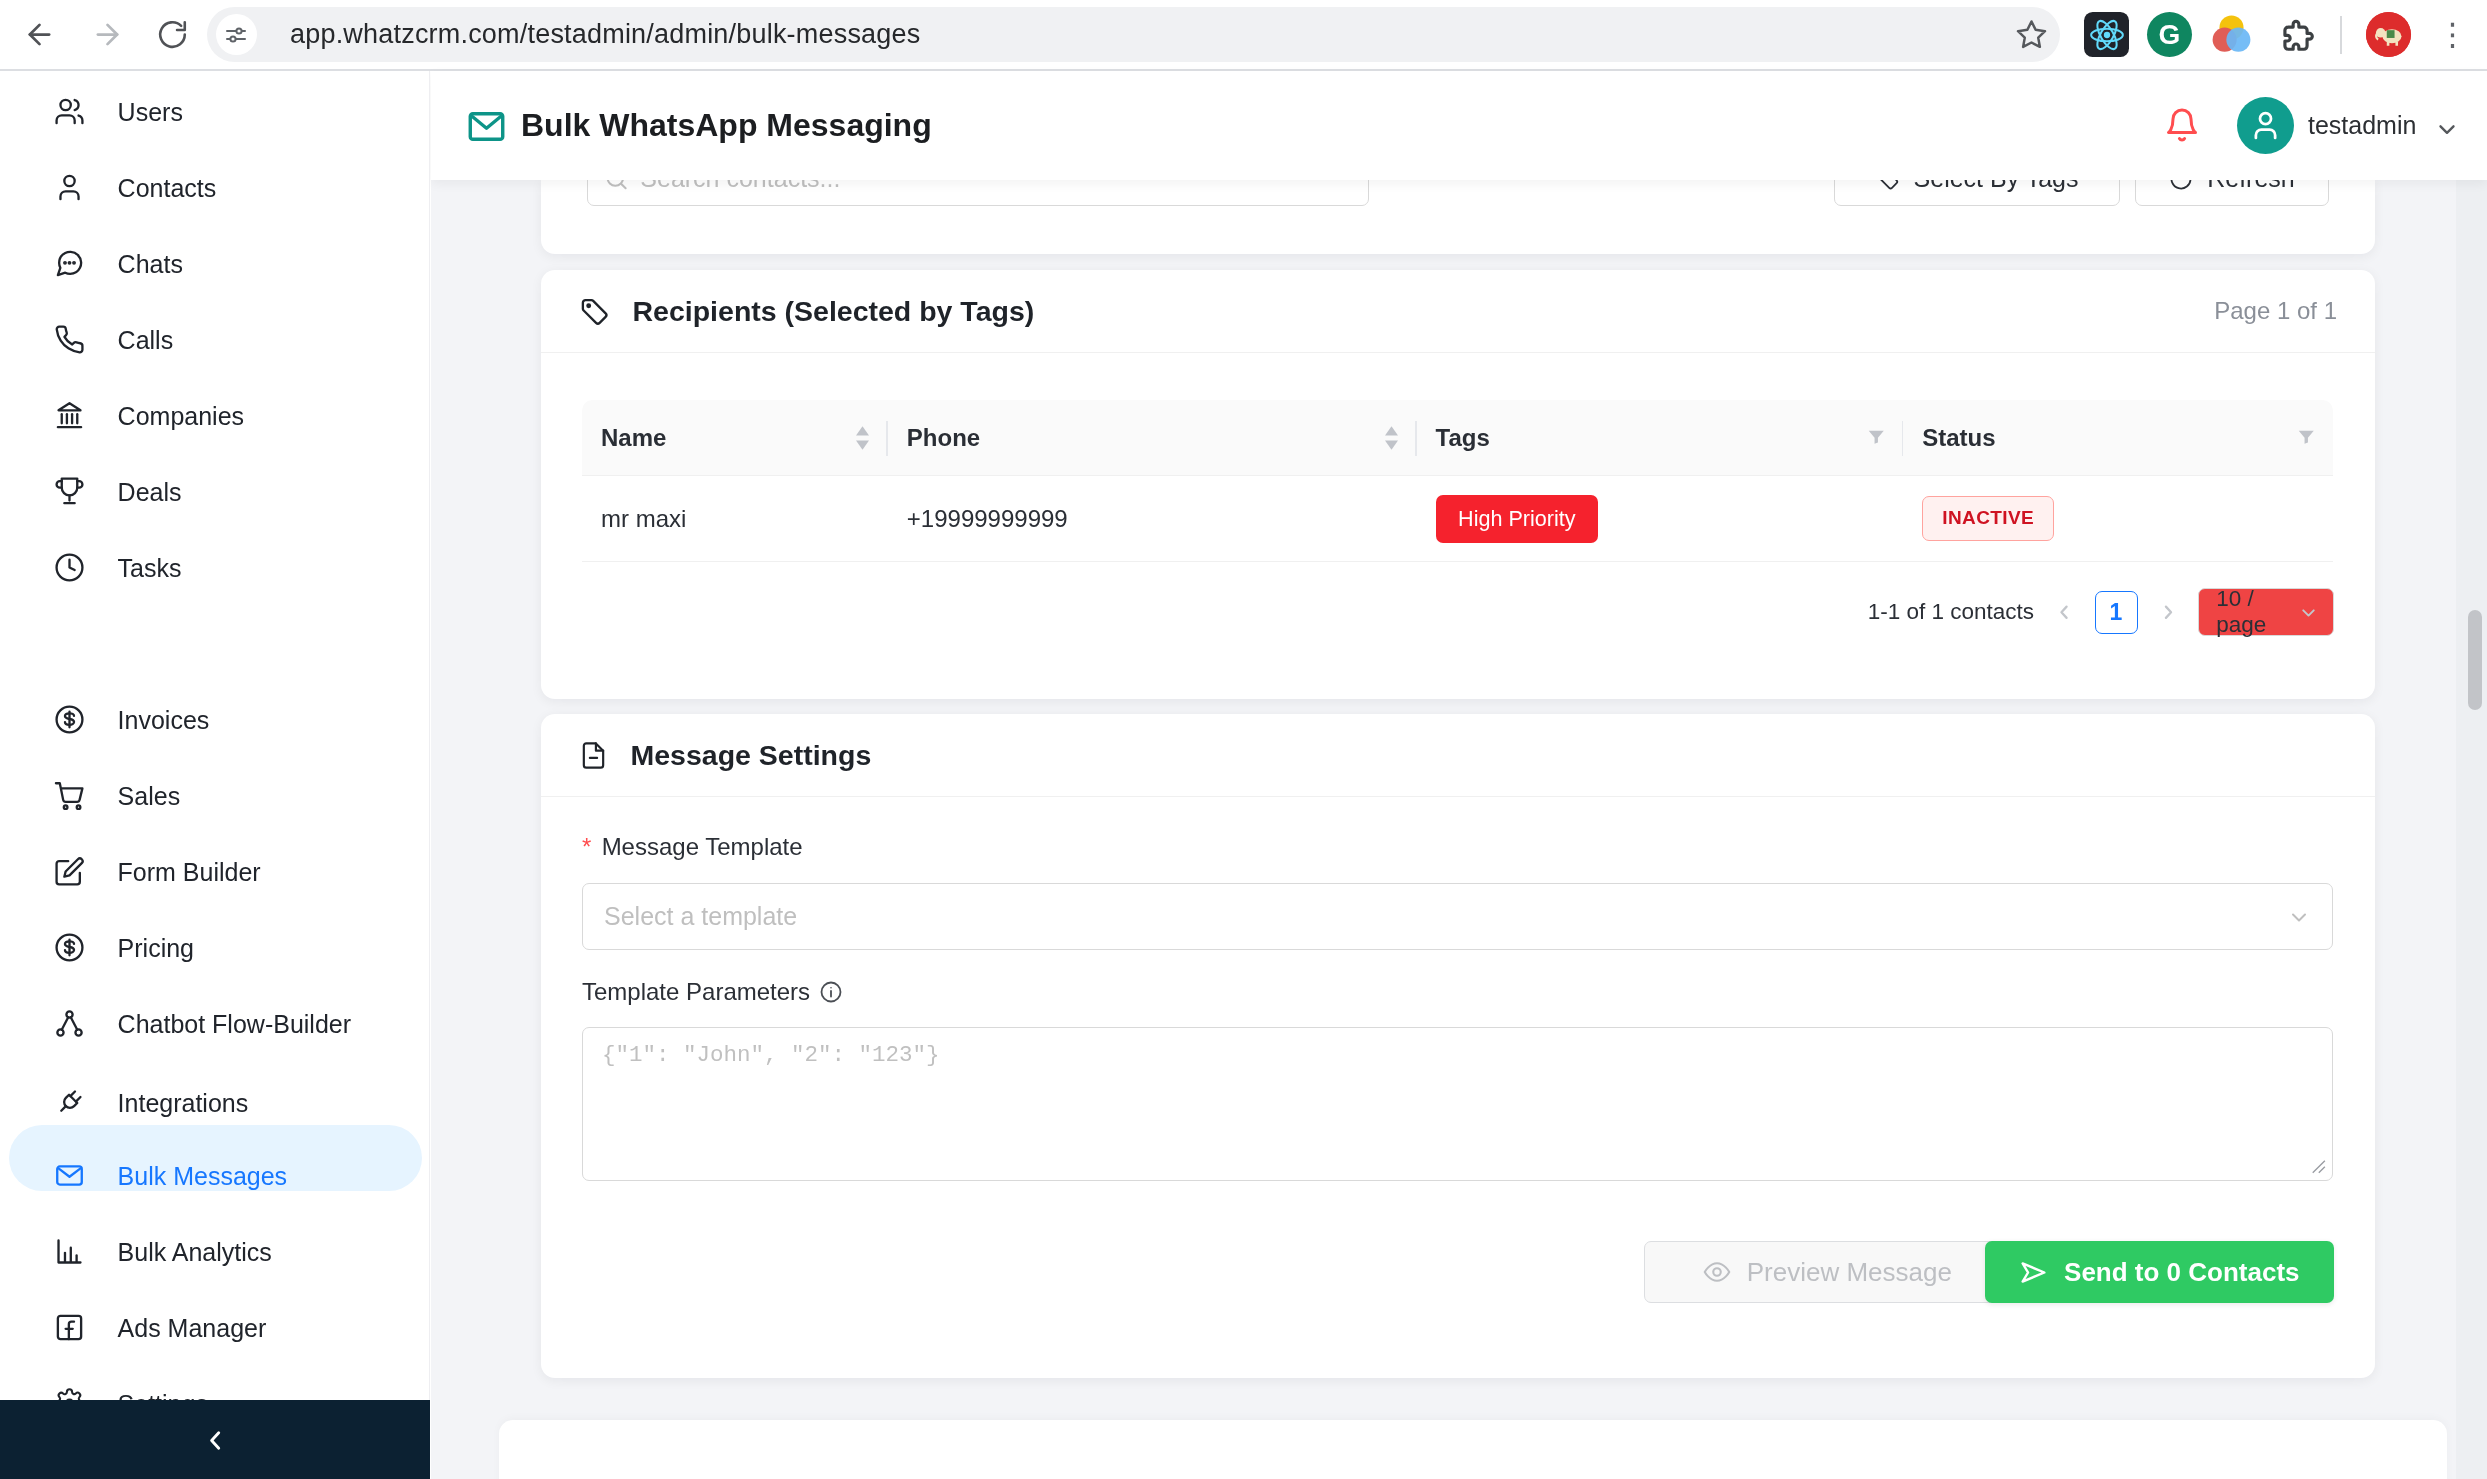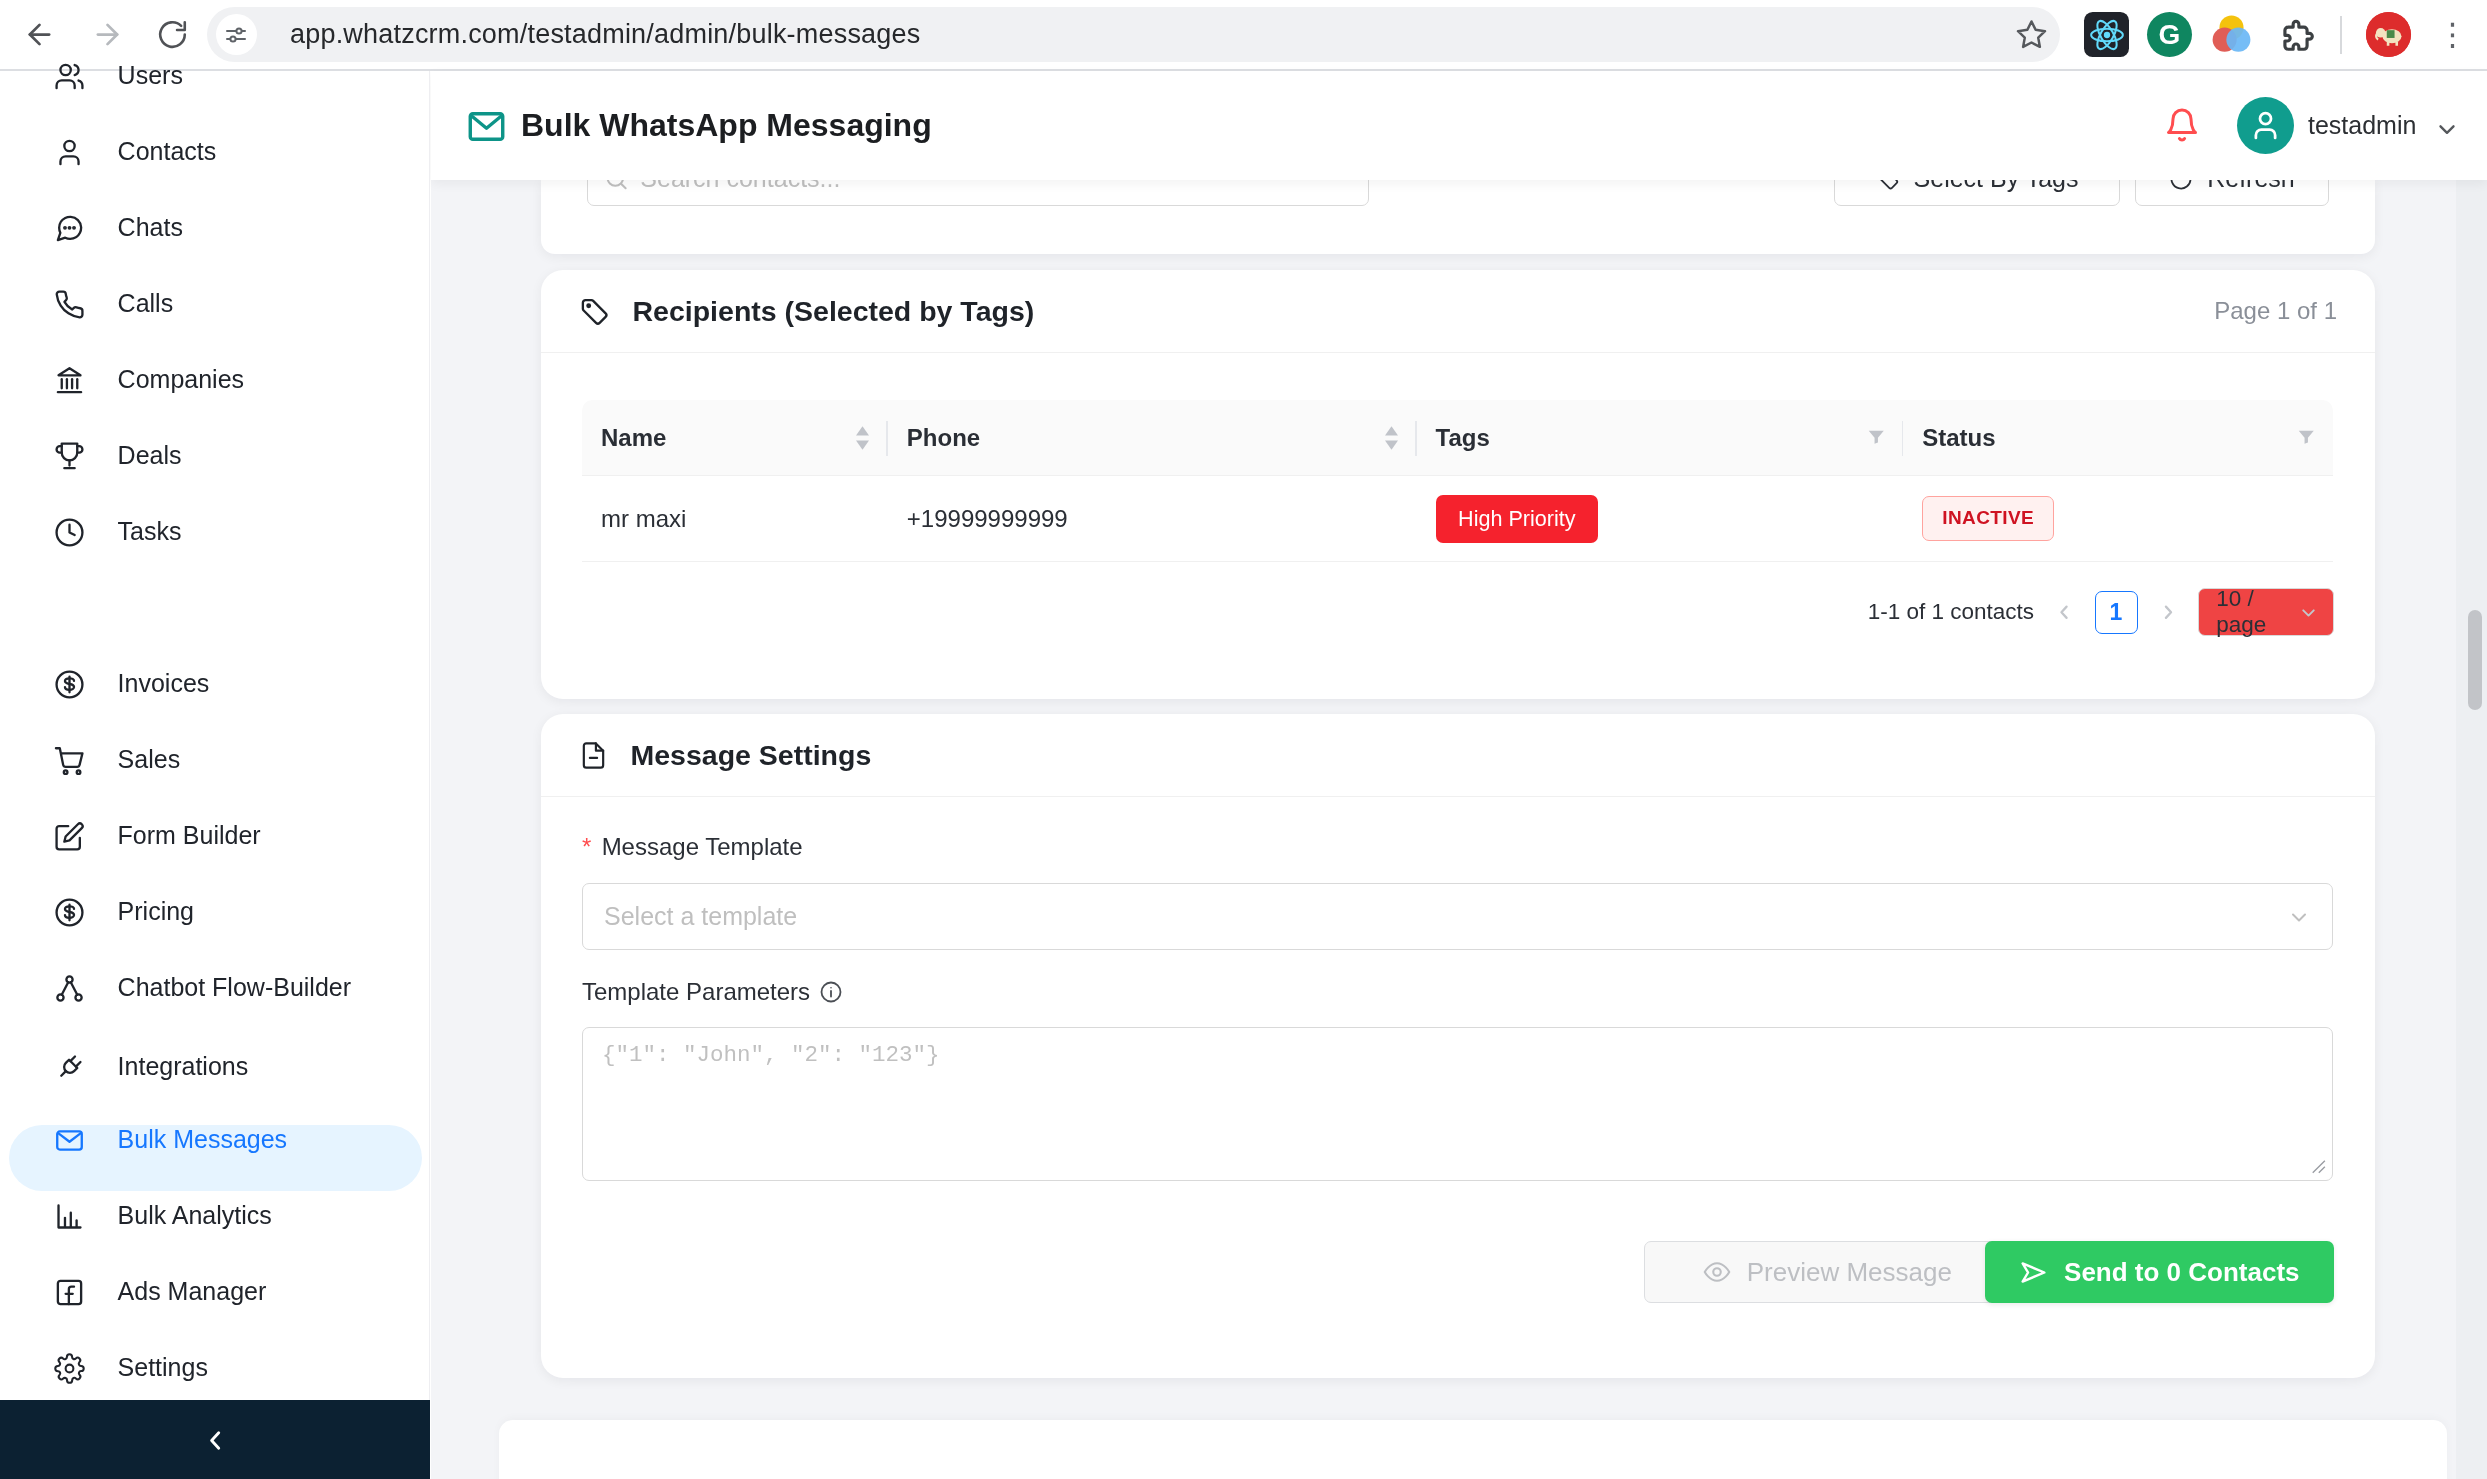--- a/index.html
+++ b/index.html
@@ -16,37 +16,37 @@
   .url-star { position:absolute; right:12px; top:11.2px; }
   .ext { position:absolute; top:12px; width:45px; height:45px; display:flex; align-items:center; justify-content:center; }
   .ext-react { background:#20232a; border-radius:8.6px; }
   .ext-gram { background:#0f8660; border-radius:50%; color:#fff; font-size:28px; font-weight:700; }
   .ext-profile { background:#dd2c2c; border-radius:50%; }
   .chrome-sep { position:absolute; left:2340px; top:15.6px; width:1.7px; height:38px; background:#d7d9dc; }
   .dot3 { font-size:31px; color:#5f6368; line-height:45px; }
 
   
   .sidebar { position:absolute; left:0; top:71px; width:430px; height:1409px; background:#fff; border-right:1.7px solid #eeeef1; z-index:30; }
-  .side-item { position:absolute; left:8.6px; width:413px; height:66px; display:flex; align-items:flex-start; padding-left:45px; gap:33px; color:#20242b; font-size:25px; cursor:pointer; border-radius:33px; }
+  .side-item { position:absolute; left:8.6px; width:413px; height:66px; display:flex; align-items:flex-end; padding-left:45px; gap:33px; color:#20242b; font-size:25px; cursor:pointer; border-radius:33px; }
   .side-item.active { background:#e6f4ff; color:#1677ff; }
   .side-item .icn { width:31px; height:31px; flex:0 0 31px; }
   .collapse-bar { position:absolute; left:0; top:1329px; width:430px; height:80px; background:#0c2132; display:flex; align-items:center; justify-content:center; cursor:pointer; }
 
   
   .app-header { position:absolute; left:431px; top:71px; width:2056px; height:109px; background:#fff; z-index:20; box-shadow:0 3.5px 10.4px rgba(0,0,0,0.05); }
   .app-title { position:absolute; left:90px; top:0; height:109px; line-height:109px; font-size:32px; font-weight:700; color:#1c1e21; }
   .hdr-mail { position:absolute; left:35px; top:35px; }
   .hdr-bell { position:absolute; left:1733px; top:36px; cursor:pointer; }
   .hdr-avatar { position:absolute; left:1806px; top:26px; width:57px; height:57px; border-radius:50%; background:#109d8e; display:flex; align-items:center; justify-content:center; }
   .hdr-user { position:absolute; left:1877px; top:0; height:109px; line-height:109px; font-size:25px; font-weight:500; color:#2c2f33; }
   .hdr-chev { position:absolute; left:2003px; top:45px; }
 
   
   .content { position:absolute; left:431px; top:180px; width:2056px; height:1300px; background:#f3f4f7; overflow:hidden; }
-  .card { position:absolute; background:#fff; border-radius:22px; box-shadow:0 2.6px 12px rgba(15,23,42,0.06); }
+  .card { position:absolute; background:#fff; border-radius:14px; box-shadow:0 2.6px 12px rgba(15,23,42,0.06); }
   .card-head { position:absolute; left:0; top:0; width:100%; height:83px; border-bottom:1.7px solid #f0f0f0; display:flex; align-items:center; padding:0 38px; gap:22.5px; }
   .card-title { font-size:28.5px; font-weight:700; color:#1f2329; }
   .page-indicator { margin-left:auto; font-size:24px; color:#8a8f98; }
 
   
   .cut-card { left:110px; top:0; width:1834px; height:74px; border-radius:0 0 14px 14px; overflow:hidden; }
   .search-box { position:absolute; left:46px; top:-29px; width:782px; height:55px; border:1.7px solid #d9d9d9; border-radius:7px; display:flex; align-items:center; padding:0 15.6px; gap:12px; background:#fff; }
   .search-box input { border:none; outline:none; font-size:25px; color:#333; width:100%; font-family:"Liberation Sans",sans-serif; }
   .search-box input::placeholder { color:#bfbfbf; }
   .ghost-btn { position:absolute; top:-29px; height:55px; border:1.7px solid #d9d9d9; border-radius:7px; background:#fff; display:flex; align-items:center; justify-content:center; gap:14px; font-size:25px; color:#2b2f36; cursor:pointer; }

